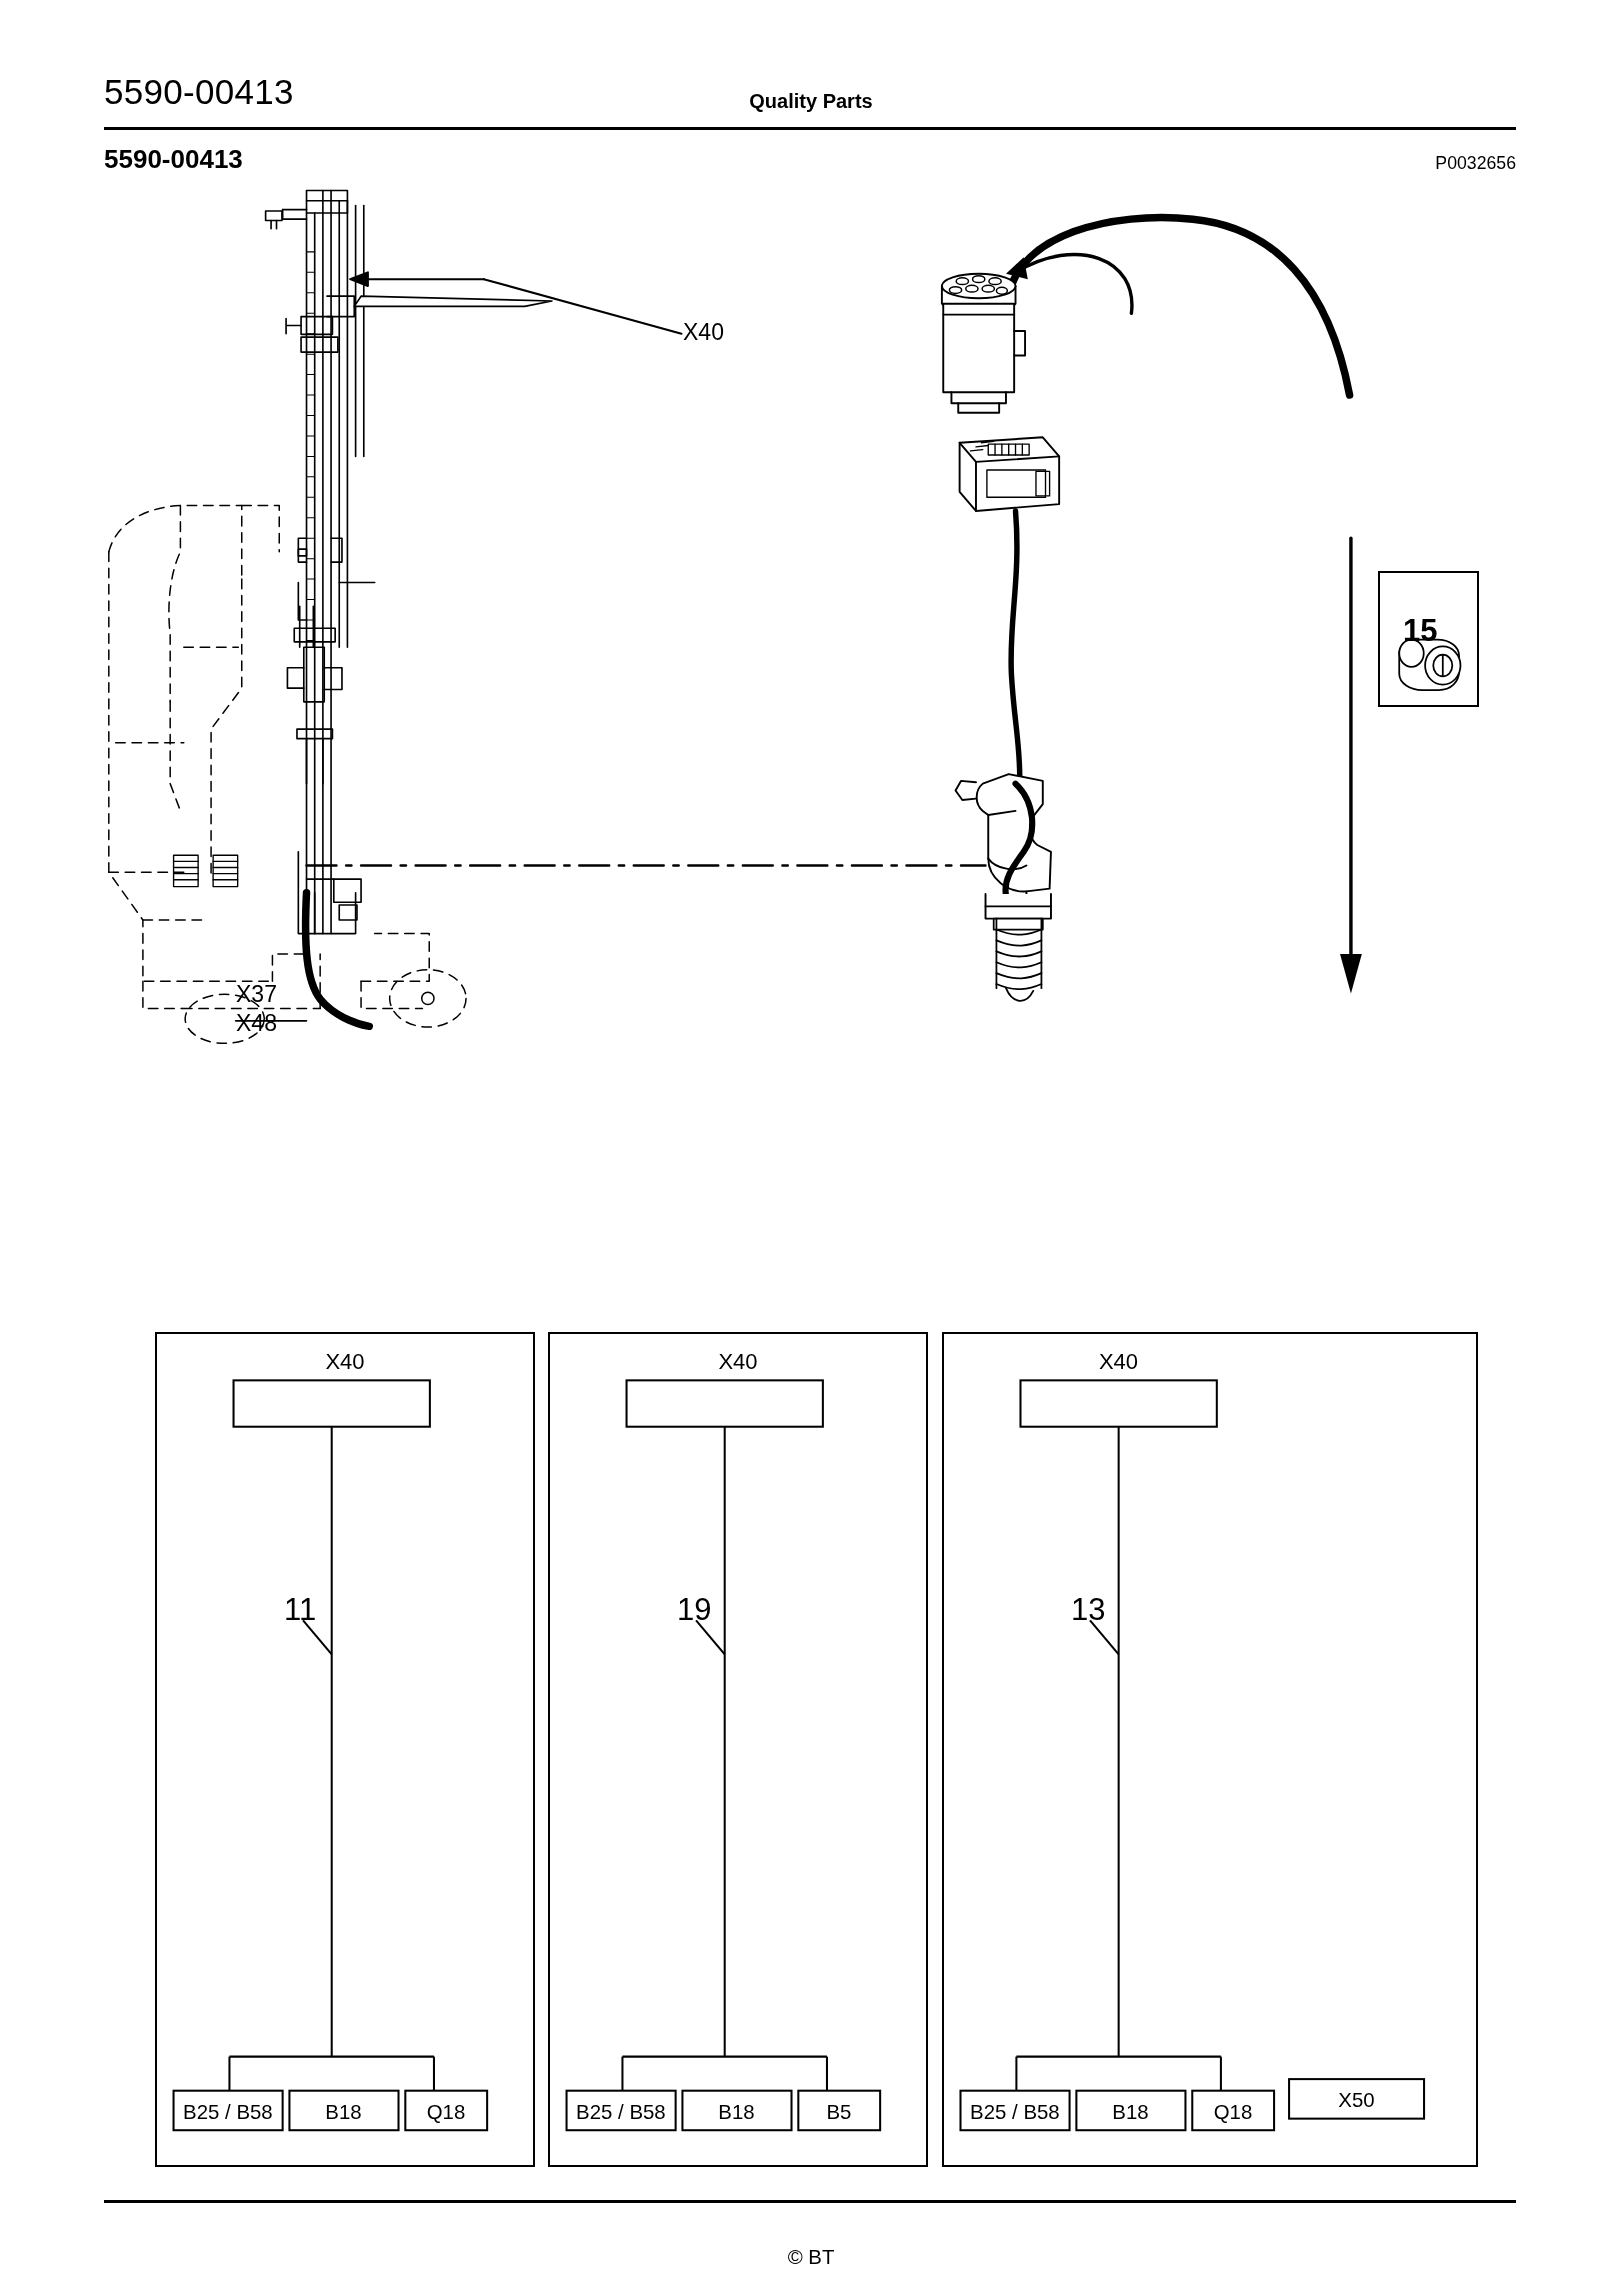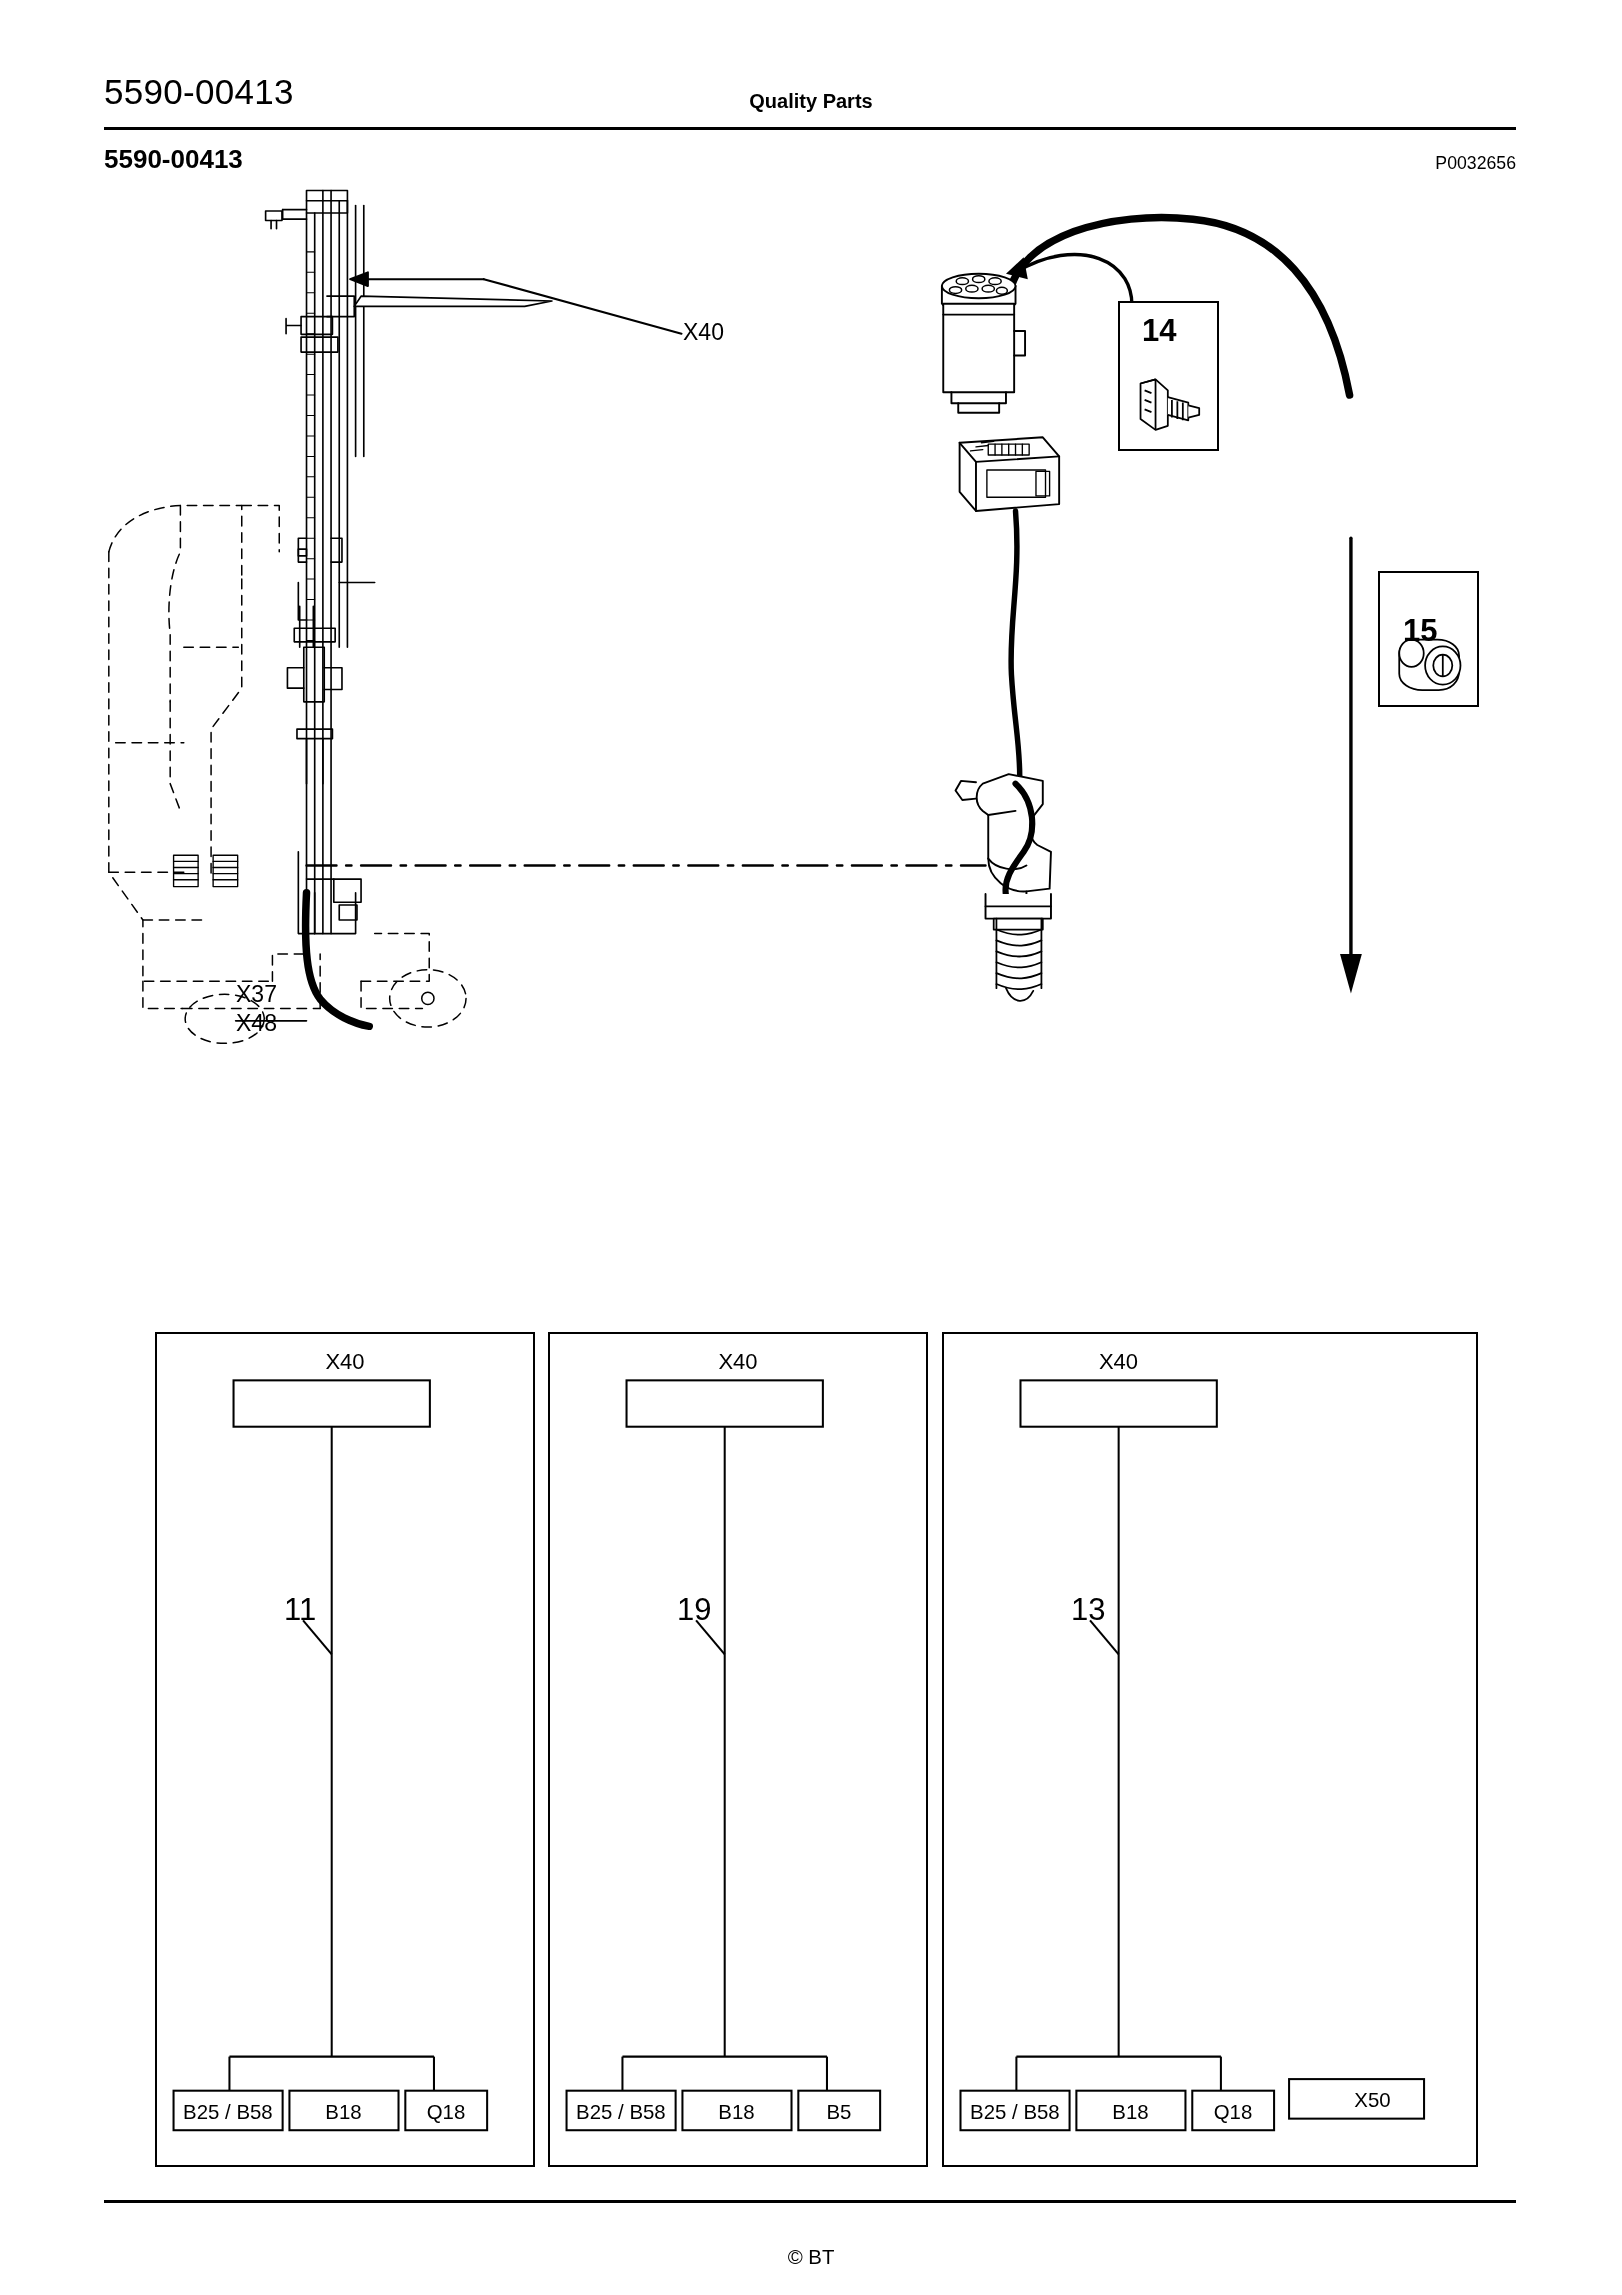--- a/index.html
+++ b/index.html
@@ -330,33 +330,20 @@
         <g stroke-width="2.4">
           <path d="M196 1248 L300 1248"></path>
         </g>
       </g>
     </svg>
 
     <div class="cal-label" style="left:581px; top:149px;">X40</div>
     <div class="cal-label" style="left:134px; top:811px;">X37</div>
     <div class="cal-label" style="left:134px; top:840px;">X48</div>
 
-    <div class="callout-box" style="left:1016px; top:131px; width:101px; height:150px;">
-      <svg width="97" height="146" viewBox="0 0 142 214" xmlns="http://www.w3.org/2000/svg">
-        <g fill="none" stroke="#000" stroke-width="2.6" stroke-linejoin="round">
-          <path d="M30 118 L30 170 L52 186 L70 180 L70 128 L52 112 Z" fill="#fff"></path>
-          <path d="M30 118 L52 112 M52 112 L52 186"></path>
-          <path d="M36 128 L46 132 M36 142 L46 146 M36 156 L46 160"></path>
-          <path d="M70 138 L100 146 L100 172 L70 164" fill="#fff"></path>
-          <path d="M76 142 L76 168 M84 144 L84 170 M92 146 L92 172"></path>
-          <path d="M100 150 L116 154 L116 164 L100 168" fill="#fff"></path>
-        </g>
-      </svg>
-      <div class="callout-num" style="left:22px; top:9.5px;">14</div>
-    </div>
 
     <div class="callout-box" style="left:1276px; top:401px; width:101px; height:136px;">
       <svg width="97" height="132" viewBox="0 0 142 194" xmlns="http://www.w3.org/2000/svg">
         <g fill="none" stroke="#000" stroke-width="2.6" stroke-linejoin="round">
           <path d="M28 118 L28 148 C 28 162, 44 172, 62 172 L86 172 C 104 172, 116 160, 116 144 L116 122
                    C 116 108, 102 98, 84 98 L58 98 C 40 98, 28 108, 28 118 Z" fill="#fff"></path>
           <ellipse cx="46" cy="118" rx="18" ry="20" fill="#fff"></ellipse>
           <ellipse cx="92" cy="136" rx="26" ry="28" fill="#fff"></ellipse>
           <ellipse cx="92" cy="136" rx="14" ry="16"></ellipse>
           <path d="M92 120 L92 152"></path>
@@ -429,20 +416,20 @@
         </g>
       </svg>
       <div class="p-title" style="left:0; width:349px;">X40</div>
       <div class="p-index" style="left:127px; top:258px;">13</div>
       <svg width="532" height="831" style="position:absolute;left:0;top:0;" viewBox="0 0 780 1219">
         <path d="M214 420 L256 470" stroke="#000" stroke-width="3" fill="none"></path>
       </svg>
       <div class="box-label" style="left:16.4px; top:767px; width:109px;">B25 / B58</div>
       <div class="box-label" style="left:132px; top:767px; width:109px;">B18</div>
       <div class="box-label" style="left:248px; top:767px; width:82px;">Q18</div>
-      <div class="box-label" style="left:345px; top:755px; width:135px;padding-left:16px;">X50</div>
+      <div class="box-label" style="left:345px; top:755px; width:135px;">X50</div>
     </div>
   </div>
 
   <div class="rule-bottom"></div>
   <div class="footer-text">© BT</div>
 </div>
 
 
 </body></html>

